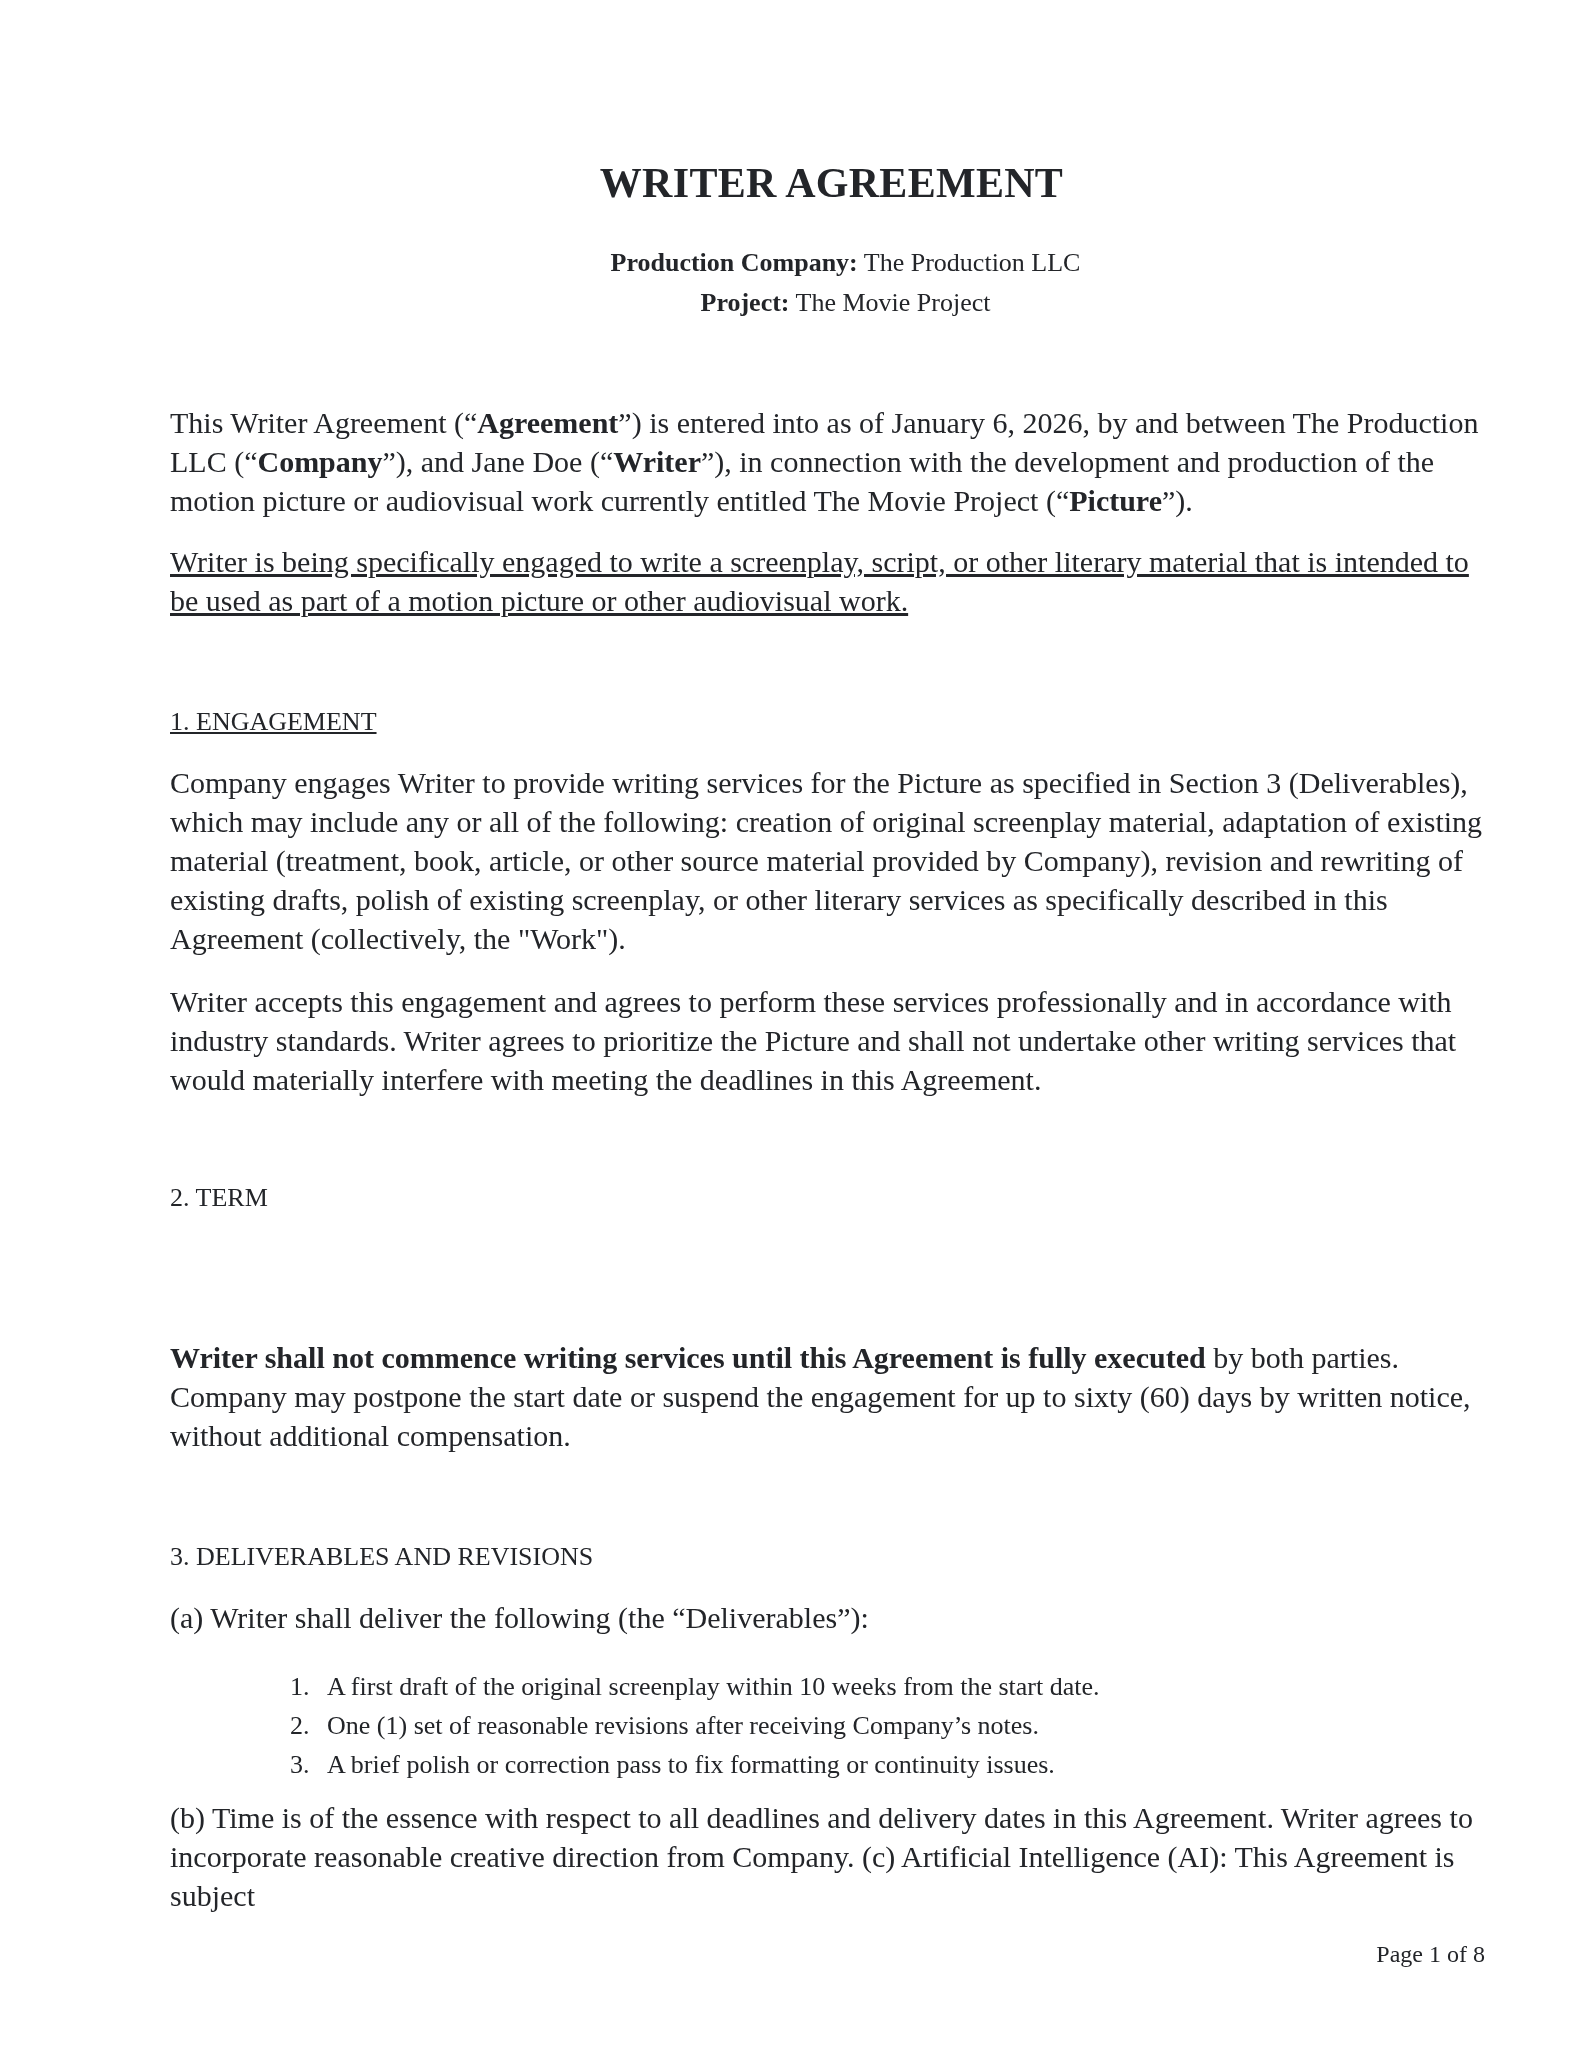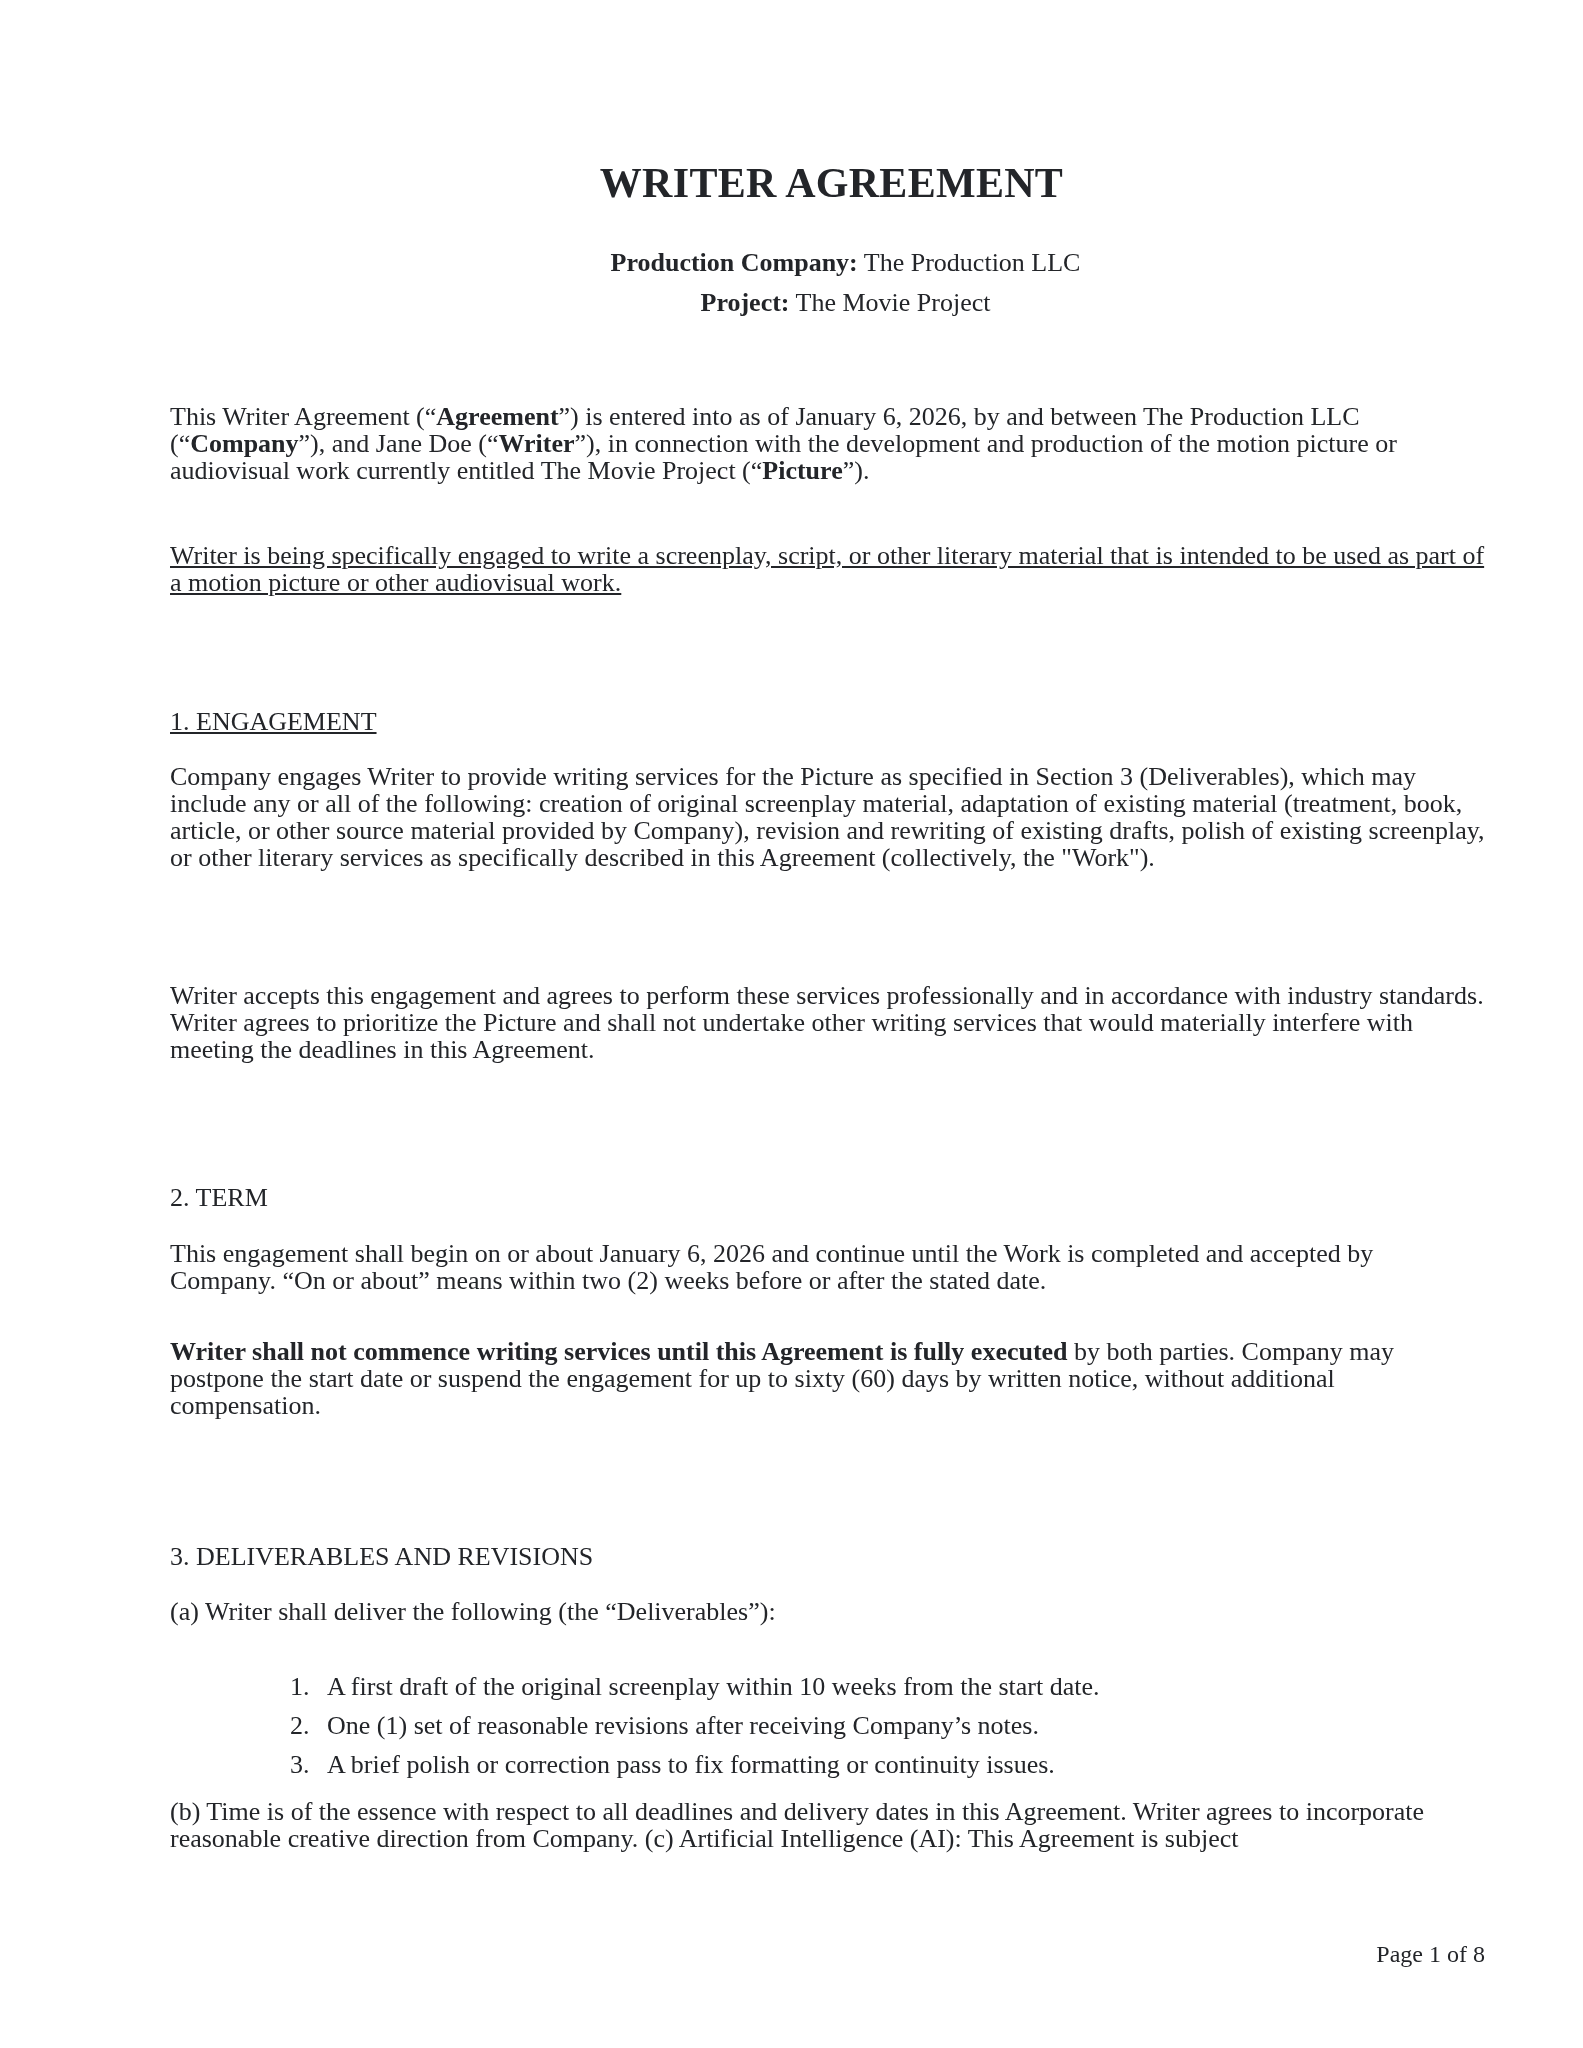--- a/index.html
+++ b/index.html
@@ -42,22 +42,22 @@
     font-size: 26px;
     line-height: 40px;
   }
   .meta .line { display: block; padding-left: 28px; }
   .meta b { font-weight: bold; }
 
   .text {
     position: absolute;
     left: 130px;
     width: 1315px;
-    font-size: 26px;
-    line-height: 27px;
+    font-size: 30px;
+    line-height: 39px;
     margin: 0;
   }
   .heading {
     position: absolute;
     left: 130px;
     font-size: 26px;
     line-height: 39px;
     margin: 0;
     font-weight: normal;
   }
@@ -106,21 +106,20 @@
 
   <p class="text" style="top:403px;"><span>This Writer Agreement (“</span><b>Agreement</b><span>”) is entered into as of January 6, 2026, by and between The Production LLC (“</span><b>Company</b><span>”), and Jane Doe (“</span><b>Writer</b><span>”), in connection with the development and production of the motion picture or audiovisual work currently entitled The Movie Project (“</span><b>Picture</b><span>”).</span></p>
 
   <p class="text" style="top:542px;text-decoration:underline;">Writer is being specifically engaged to write a screenplay, script, or other literary material that is intended to be used as part of a motion picture or other audiovisual work.</p>
 
   <h2 class="heading" style="top:702px;text-decoration:underline;">1. ENGAGEMENT</h2>
   <p class="text" style="top:763px;">Company engages Writer to provide writing services for the Picture as specified in Section 3 (Deliverables), which may include any or all of the following: creation of original screenplay material, adaptation of existing material (treatment, book, article, or other source material provided by Company), revision and rewriting of existing drafts, polish of existing screenplay, or other literary services as specifically described in this Agreement (collectively, the "Work").</p>
   <p class="text" style="top:982px;">Writer accepts this engagement and agrees to perform these services professionally and in accordance with industry standards. Writer agrees to prioritize the Picture and shall not undertake other writing services that would materially interfere with meeting the deadlines in this Agreement.</p>
 
   <h2 class="heading" style="top:1178px;">2. TERM</h2>
-  <p class="text" style="top:1240px;">This engagement shall begin on or about January 6, 2026 and continue until the Work is completed and accepted by Company. “On or about” means within two (2) weeks before or after the stated date.</p>
   <p class="text" style="top:1338px;"><b>Writer shall not commence writing services until this Agreement is fully executed</b><span> by both parties. Company may postpone the start date or suspend the engagement for up to sixty (60) days by written notice, without additional compensation.</span></p>
 
   <h2 class="heading" style="top:1537px;">3. DELIVERABLES AND REVISIONS</h2>
   <p class="text" style="top:1598px;">(a) Writer shall deliver the following (the “Deliverables”):</p>
 
   <ol class="list" style="top:1667px;">
     <li><span class="num">1.</span><span>A first draft of the original screenplay within 10 weeks from the start date.</span></li>
     <li><span class="num">2.</span><span>One (1) set of reasonable revisions after receiving Company’s notes.</span></li>
     <li><span class="num">3.</span><span>A brief polish or correction pass to fix formatting or continuity issues.</span></li>
   </ol>

